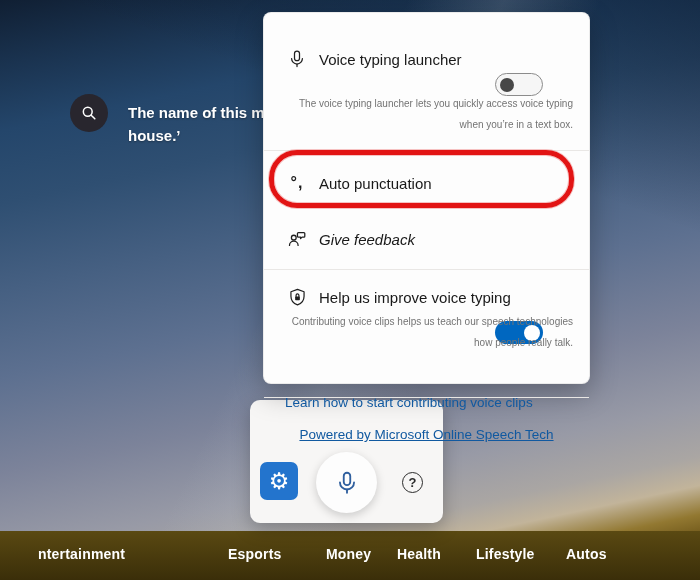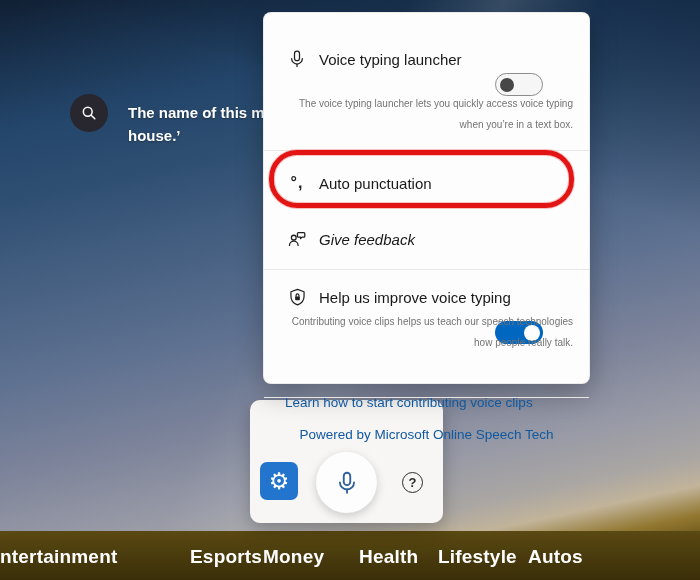--- a/index.html
+++ b/index.html
@@ -11,21 +11,21 @@
     background:
       linear-gradient(115deg, rgba(0,0,0,0) 42%, rgba(200,208,216,0.18) 52%, rgba(0,0,0,0) 62%),
       linear-gradient(200deg, rgba(8,22,42,0.55) 0%, rgba(8,22,42,0) 28%),
       linear-gradient(168deg,
         #101f33 0%, #1a3350 9%, #24466b 18%, #2f4f72 28%,
         #466082 40%, #5d7090 52%, #7c839a 65%, #989aa6 76%,
         #aaa6a3 83%, #c2b49a 87%, #927831 91%, #70581a 94%, #4a3a0e 100%);
   }
   .nav-strip { position:absolute; left:0; right:0; top:531px; height:49px; z-index:1;
     background:linear-gradient(#5a4912, #3a2e09); }
-  .nav-item { position:absolute; top:15px; color:#fff; font-size:19px; font-weight:bold; letter-spacing:.2px; cursor:pointer; }
+  .nav-item { position:absolute; top:15px; color:#fff; font-size:14px; font-weight:bold; letter-spacing:.2px; cursor:pointer;padding-left:38px; }
 
   
   .search-bubble { position:absolute; left:70px; top:94px; width:38px; height:38px; border-radius:50%;
     background:#28262e; z-index:2; display:flex; align-items:center; justify-content:center; }
   .search-caption { position:absolute; left:128px; top:101px; width:150px; z-index:2;
     color:#fff; font-size:15px; font-weight:bold; line-height:23px; white-space:nowrap; overflow:hidden;
     text-shadow:0 1px 2px rgba(0,0,0,.35); }
 
   
   .vt-toolbar { position:absolute; left:250px; top:400px; width:193px; height:123px; z-index:10;
@@ -43,21 +43,21 @@
   .flyout { position:absolute; left:263px; top:12px; width:327px; height:372px; z-index:20;
     background:#fdfdfd; border-radius:8px; border:1px solid rgba(0,0,0,.07);
     box-shadow:0 10px 28px rgba(0,0,0,.28); color:#1b1b1b; }
   .row { position:absolute; left:20px; right:20px; display:flex; align-items:center; cursor:pointer; }
   .row .icon-box { width:26px; display:flex; justify-content:center; }
   .row .label { margin-left:9px; font-size:15px; color:#191919; }
   .divider { position:absolute; left:0; right:0; height:1px; background:#e9e7e5; }
   .desc { position:absolute; left:21px; right:16px; font-size:10px; line-height:21px; color:#737373;text-align:right; }
   .link { position:absolute; left:21px; font-size:13.5px; color:#1159a0; cursor:pointer; }
   .powered { position:absolute; left:0; right:0; top:414px; text-align:center;
-    font-size:13.5px; color:#1159a0; cursor:pointer; }
+    font-size:13.5px; color:#1159a0; cursor:pointer;text-decoration:underline; }
 
   
   .toggle { position:absolute; right:26px; width:48px; height:23px; border-radius:12px; cursor:pointer; }
   .toggle.off { background:#f6f6f6; border:1px solid #8b8b8b; }
   .toggle.off .knob { position:absolute; left:4px; top:3.5px; width:14px; height:14px; border-radius:50%; background:#474747; }
   .toggle.on { background:#0067c0; }
   .toggle.on .knob { position:absolute; right:3px; top:3.5px; width:16px; height:16px; border-radius:50%; background:#fff; }
 
   .punct-glyph { font-size:16px; font-weight:bold; color:#1b1b1b; letter-spacing:1px; }
 
@@ -160,17 +160,17 @@
 
   <div class="powered">Powered by Microsoft Online Speech Tech</div>
 </div>
 
 <div class="annotation"></div>
 
 <div class="nav-strip">
   <span class="nav-item" style="left:0px;">ntertainment</span>
   <span class="nav-item" style="left:118px;margin-top:36px;">Sport</span>
   <span class="nav-item" style="left:190px;">Esports</span>
-  <span class="nav-item" style="left:263px;">Money</span>
+  <span class="nav-item" style="left:288px;">Money</span>
   <span class="nav-item" style="left:359px;">Health</span>
   <span class="nav-item" style="left:438px;">Lifestyle</span>
   <span class="nav-item" style="left:528px;">Autos</span>
 </div>
 
 </body></html>

